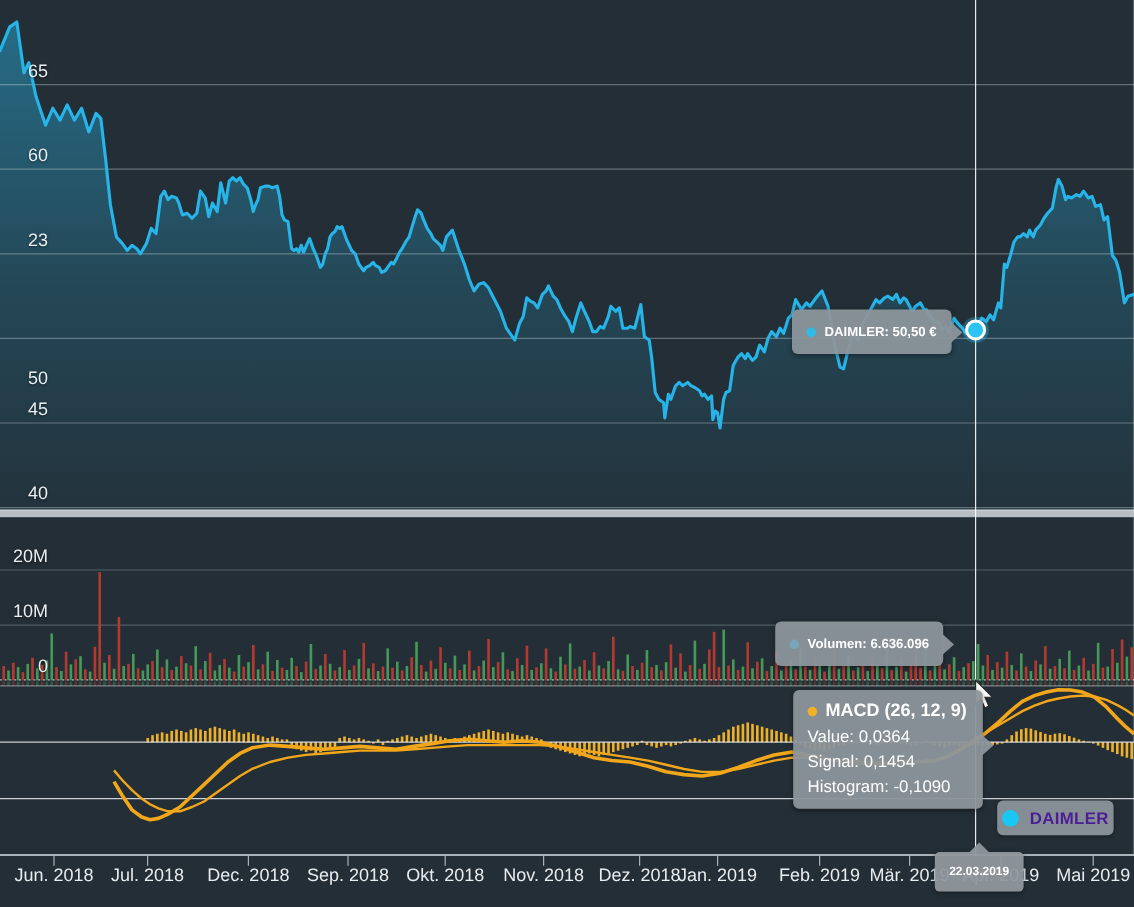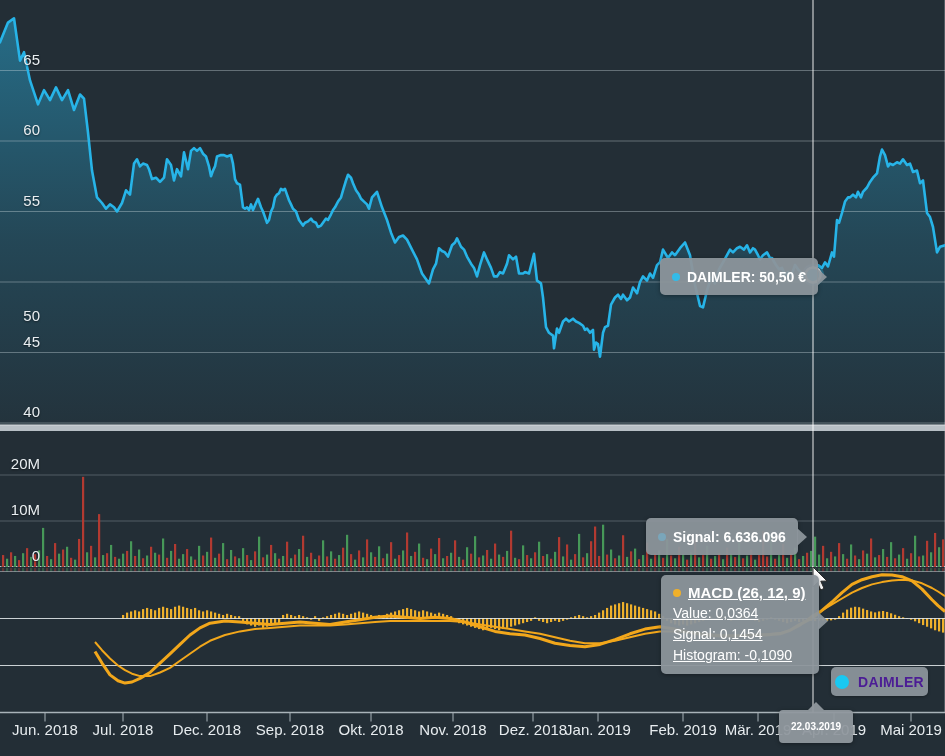--- a/index.html
+++ b/index.html
@@ -16,21 +16,21 @@
     position:absolute;left:0;width:40px;height:18px;text-align:right;
     color:#e9eef1;font-size:15px;line-height:18px;text-shadow:0 1px 2px rgba(0,0,0,.5);
   }
   .xlab{
     position:absolute;width:90px;height:18px;text-align:center;top:721px;
     color:#e7ecef;font-size:15px;line-height:18px;
   }
   .tip{
     position:absolute;display:flex;align-items:center;gap:7px;
     background:rgba(140,149,155,0.95);border-radius:5px;
-    color:#fff;font-size:14px;font-weight:bold;
+    color:#fff;font-size:11px;font-weight:bold;
     padding:0 12px;box-shadow:0 1px 4px rgba(0,0,0,.35);
   }
   .tip .dot{width:8px;height:8px;border-radius:50%;flex:0 0 auto;}
   .arrow-r{
     position:absolute;right:-9px;top:50%;margin-top:-9px;width:0;height:0;
     border-top:9px solid transparent;border-bottom:9px solid transparent;
     border-left:10px solid rgba(140,149,155,0.95);
   }
   #tip-macd{display:block;padding:7px 12px 8px 12px;font-weight:normal;font-size:14px;line-height:21px;}
   #tip-macd .trow{display:flex;align-items:center;gap:7px;font-weight:bold;font-size:15px;}
@@ -784,21 +784,21 @@
       <line x1="911" y1="712.5" x2="911" y2="721.5" stroke="#a9b3b9" stroke-width="1"></line>
       <line x1="813" y1="0" x2="813" y2="712.5" stroke="rgba(255,255,255,0.9)" stroke-width="1"></line>
       <circle cx="813" cy="274.95" r="11" fill="rgba(46,197,243,0.3)"></circle>
       <circle cx="813" cy="274.95" r="7.5" fill="#2cc5f2" stroke="#ffffff" stroke-width="2.5"></circle>
       <polygon points="813,567 813,587 817.5,582.5 820.7,590 824,588.4 820.8,581.2 827,581" fill="#ffffff" stroke="#2b2b2b" stroke-width="1"></polygon>
     </svg>
 
   <div id="overlays">
       <div class="ylab" style="top: 50.5px;">65</div>
       <div class="ylab" style="top: 121px;">60</div>
-      <div class="ylab" style="top: 191.5px;">55</div>
+      <div class="ylab" style="top: 191.5px;">23</div>
       <div class="ylab" style="top: 262px; margin-top: 45px;">50</div>
       <div class="ylab" style="top: 332.5px;">45</div>
       <div class="ylab" style="top: 403px;">40</div>
       <div class="ylab" style="top: 455px; text-align: right;">20M</div>
       <div class="ylab" style="top: 501px;">10M</div>
       <div class="ylab" style="top: 547px;">0</div>
       <div class="xlab" style="left: 0px;">Jun. 2018</div>
       <div class="xlab" style="left: 78px;">Jul. 2018</div>
       <div class="xlab" style="left: 162px;">Dec. 2018</div>
       <div class="xlab" style="left: 245px;">Sep. 2018</div>
@@ -813,25 +813,25 @@
     </div>
 
   <div class="tip" id="tip-price" style="left:660px;top:258px;height:37px;">
     <span class="dot" id="dot-price" style="background: rgb(51, 187, 232); width: 8px;"></span>
     <span>DAIMLER: 50,50 €</span>
     <i class="arrow-r"></i>
   </div>
 
   <div class="tip" id="tip-volume" style="left:646px;top:518px;height:37px;">
     <span class="dot" id="dot-volume" style="background: rgb(122, 166, 186);"></span>
-    <span>Signal: 6.636.096</span>
+    <span>Volumen: 6.636.096</span>
     <i class="arrow-r"></i>
   </div>
 
-  <div class="tip" id="tip-macd" style="left:661px;top:575px;width:134px;text-decoration:underline;">
+  <div class="tip" id="tip-macd" style="left:661px;top:575px;width:134px;">
     <div class="trow">
       <span class="dot" id="dot-macd" style="background: rgb(240, 176, 42); width: 8px;"></span>
       <span>MACD (26, 12, 9)</span>
     </div>
     <div>Value: 0,0364</div>
     <div>Signal: 0,1454</div>
     <div>Histogram: -0,1090</div>
     <i class="arrow-r"></i>
   </div>
 

